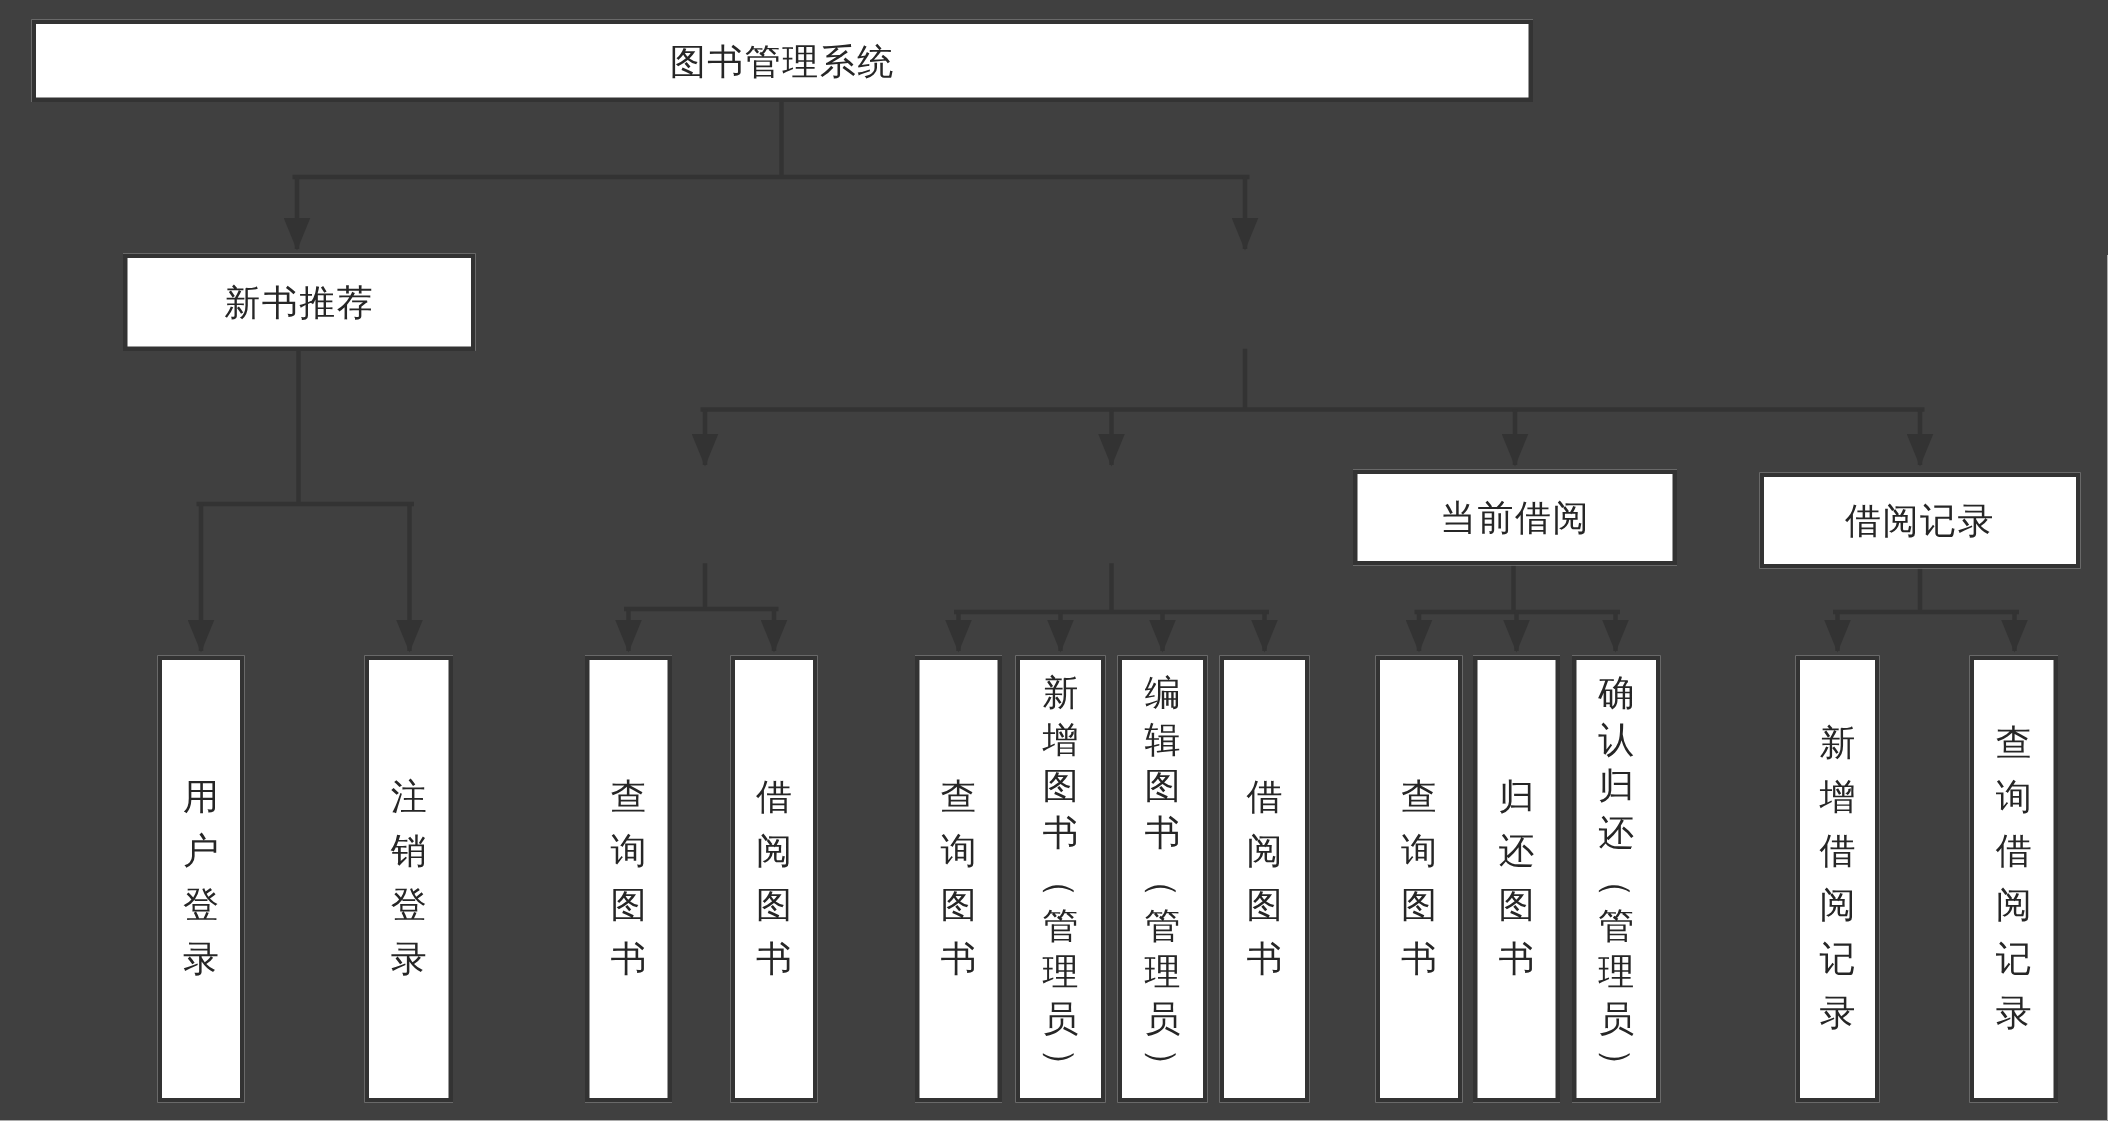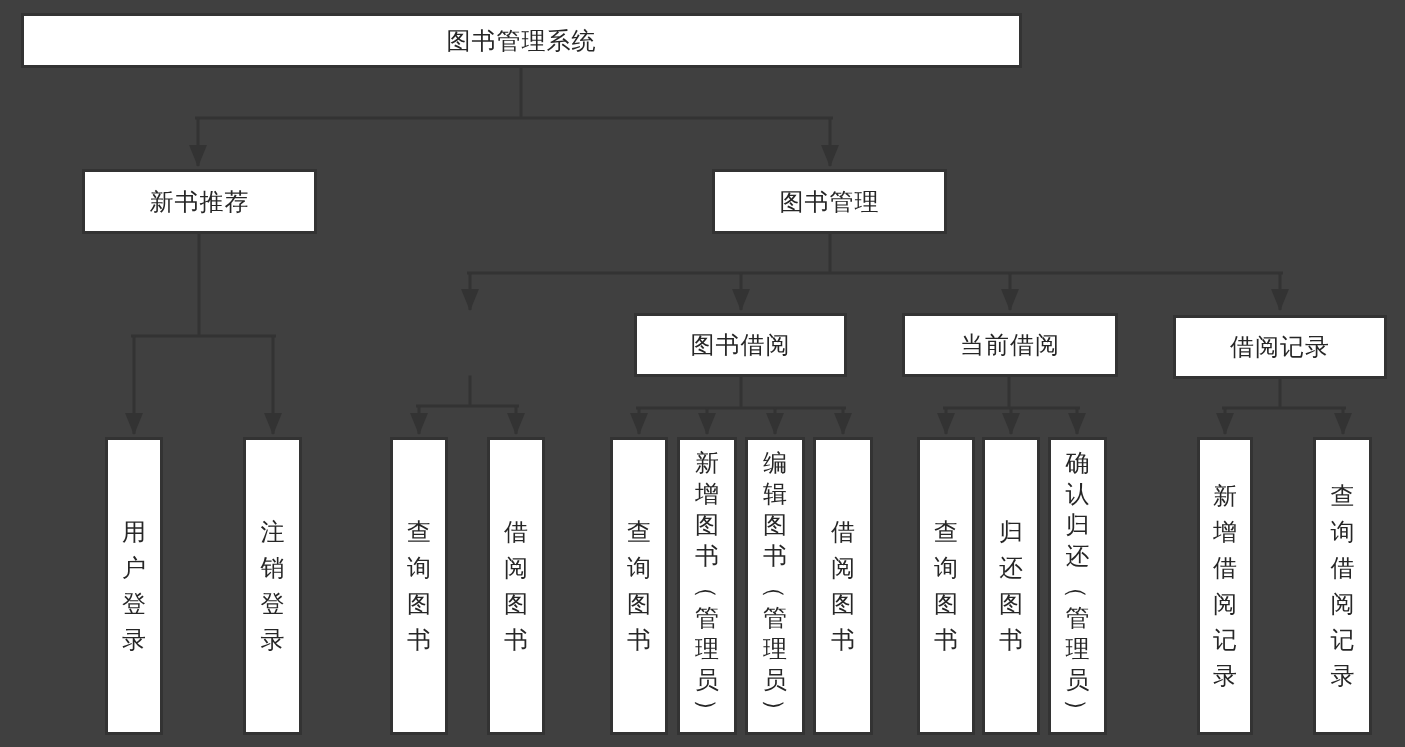--- a/index.html
+++ b/index.html
@@ -110,23 +110,21 @@
     <g stroke="#333333" stroke-width="3" fill="none">
       <path d="M1280,377 V408 M1223.5,408 H1344.5" stroke-linecap="square"></path>
       <line x1="1225" y1="408" x2="1225" y2="434" marker-end="url(#arrow)"></line>
       <line x1="1343" y1="408" x2="1343" y2="434" marker-end="url(#arrow)"></line>
     </g>
   </svg>
 
   <div class="node" style="left:21px; top:13px; width:1001px; height:55px;">图书管理系统</div>
 
   <div class="node" style="left:82px; top:169px; width:235px; height:65px;">新书推荐</div>
-  <div class="node" style="left:712px; top:169px; width:235px; height:65px;">图书管理</div>
-
-  <div class="node" style="left:634px; top:313px; width:213px; height:64px;">图书借阅</div>
+
   <div class="node" style="left:902px; top:313px; width:216px; height:64px;">当前借阅</div>
   <div class="node" style="left:1173px; top:315px; width:214px; height:64px;">借阅记录</div>
 
   <div class="node vnode" style="left:105px; top:437px; width:58px; height:298px;">
       <div class="vchar" style="line-height: 36px; height: 36px;">用</div>
       <div class="vchar" style="line-height: 36px; height: 36px;">户</div>
       <div class="vchar" style="line-height: 36px; height: 36px;">登</div>
       <div class="vchar" style="line-height: 36px; height: 36px;">录</div>
     </div>
   <div class="node vnode" style="left:243px; top:437px; width:59px; height:298px;">

